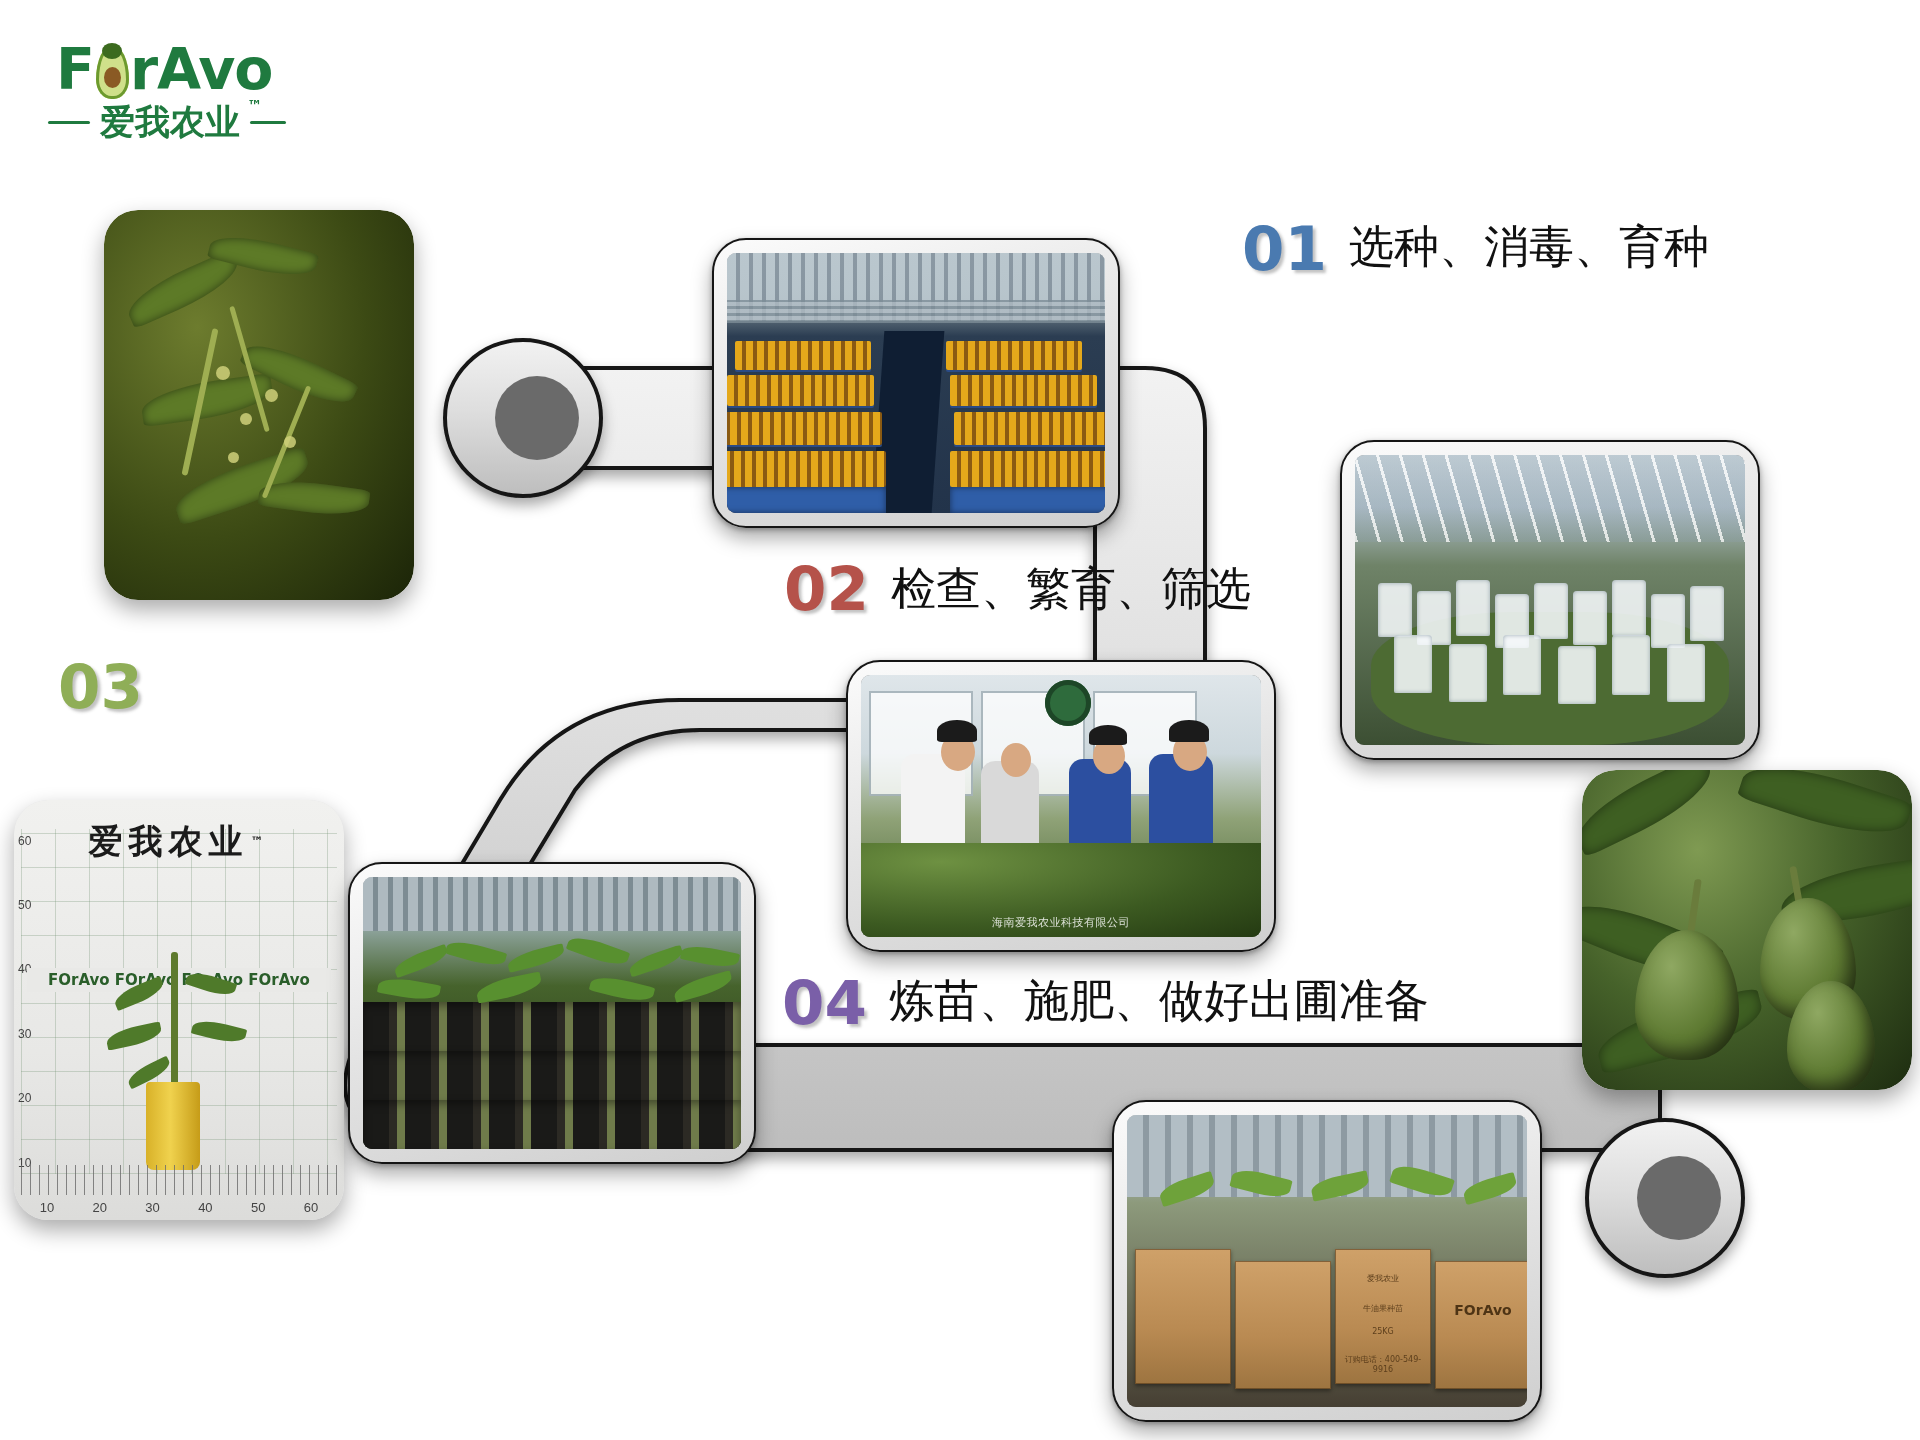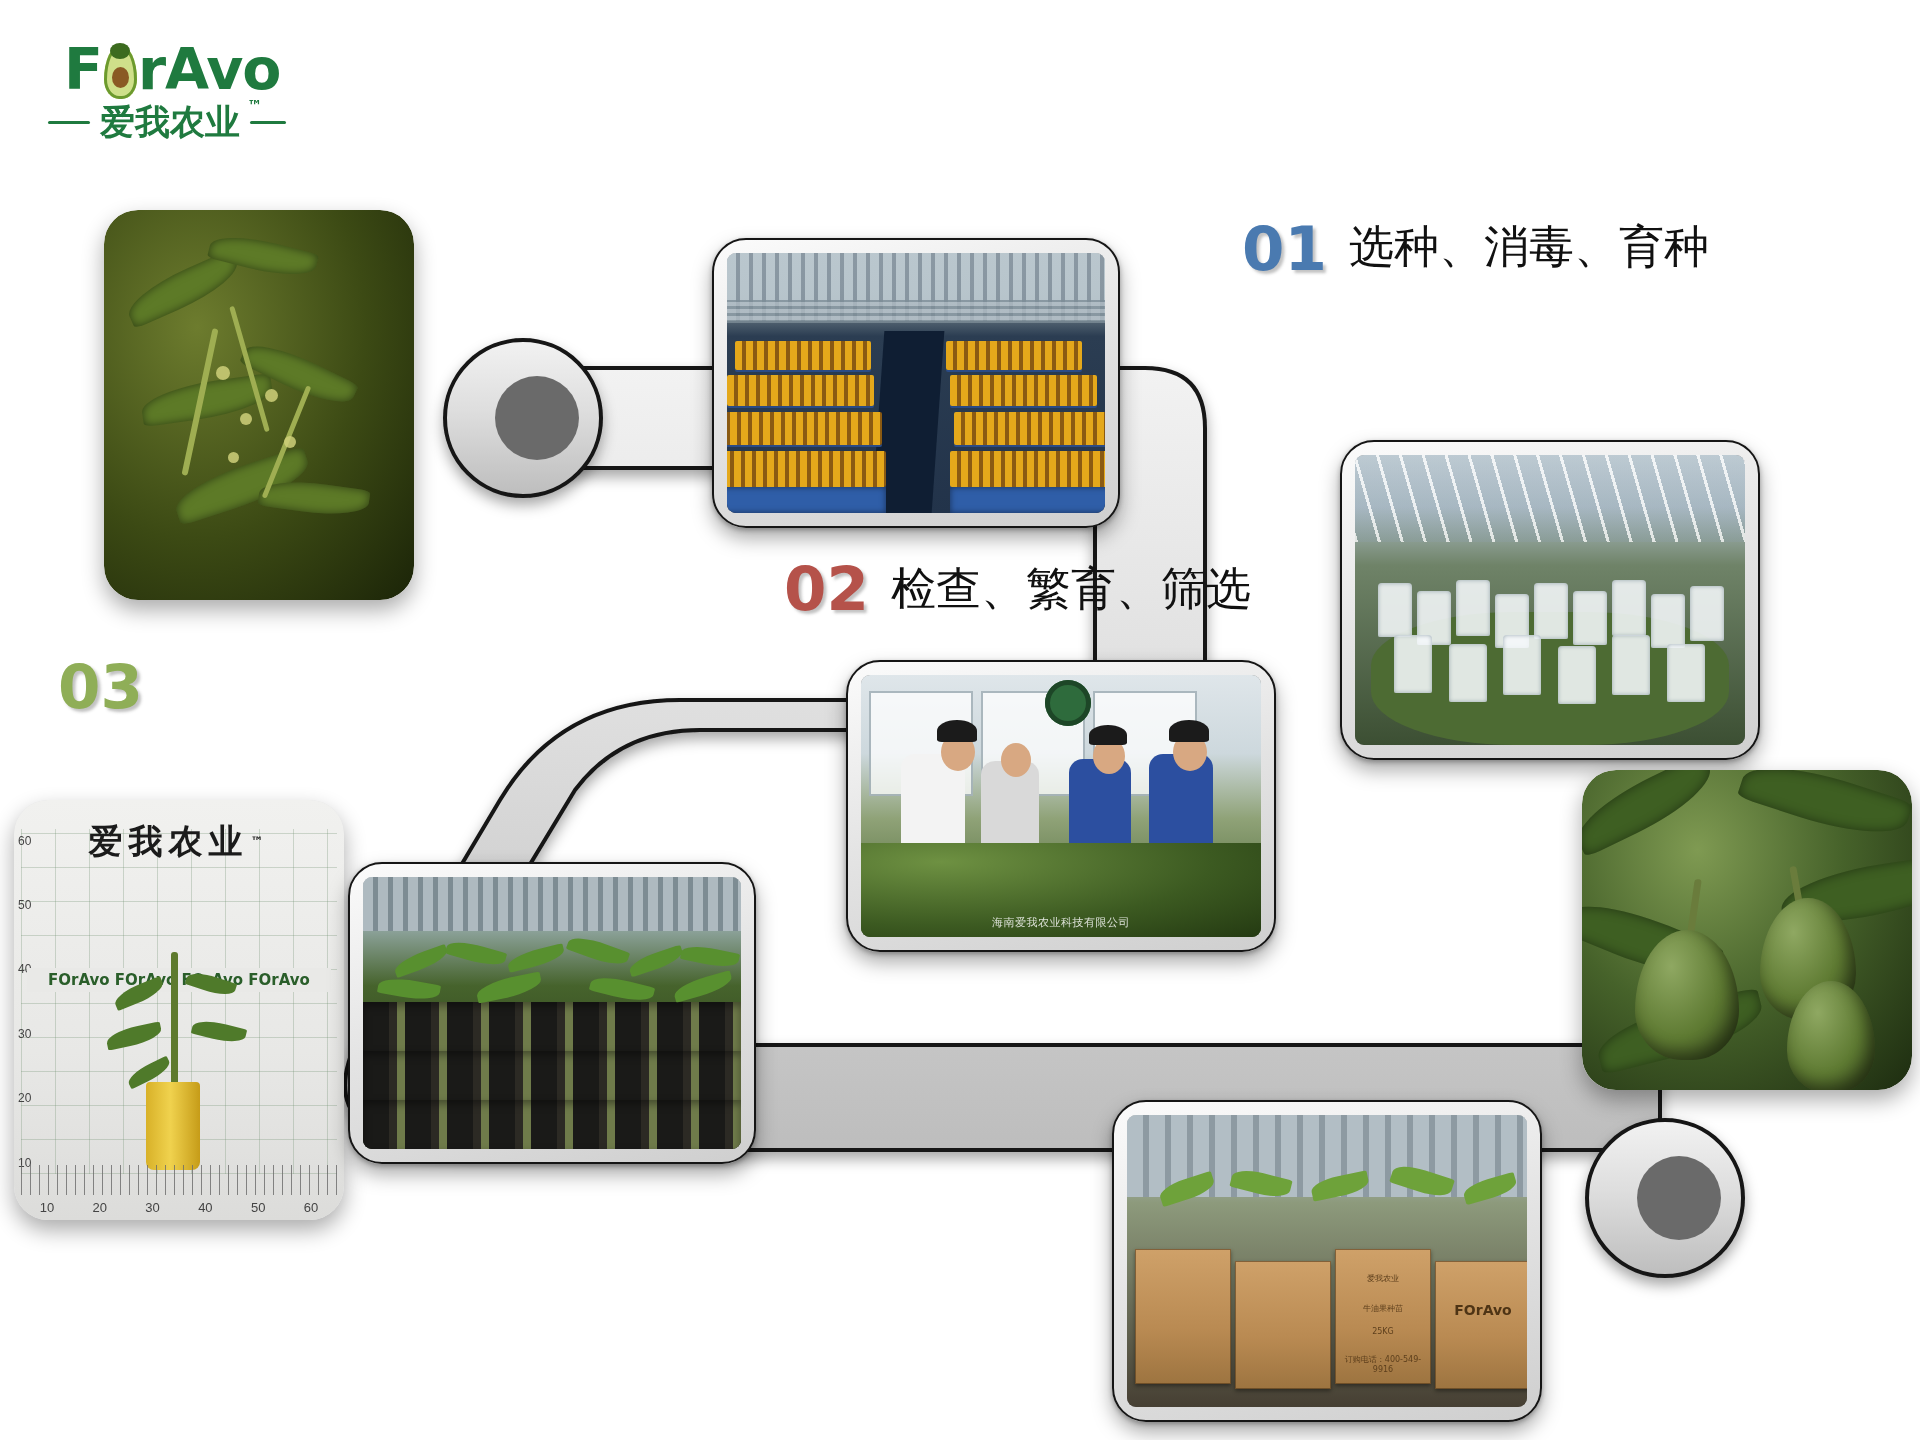--- a/index.html
+++ b/index.html
@@ -8,21 +8,21 @@
     background:#ffffff;
     font-family:"Liberation Sans","DejaVu Sans",sans-serif;
     overflow:hidden;
     position:relative;
   }
   #stage{position:absolute;left:0;top:0;width:1920px;height:1440px;}
 
   
   #logo{position:absolute;left:48px;top:36px;width:280px;height:115px;}
   #logo .wordmark{
-    position:absolute;left:16px;top:0;width:280px;height:66px;
+    position:absolute;left:8px;top:0;width:280px;height:66px;
     font-family:"DejaVu Sans",sans-serif;
     font-size:57px;font-weight:700;color:#1f7a3f;letter-spacing:-1px;
     line-height:66px;white-space:nowrap;
   }
   #logo .wordmark .pre{}
   #logo .avoslot{
     display:inline-block;position:relative;width:38px;height:54px;
     vertical-align:-10px;margin:0 -1px;
   }
   #logo .avo-outer{
@@ -469,15 +469,19 @@
 
   <div class="step" style="left:784px;top:558px;align-items:center;">
     <span class="num" style="color:#b5524a">02</span>
     <span class="txt">检查、繁育、筛选</span>
   </div>
 
   <div class="step" style="left:58px;top:656px;">
     <span class="num" style="color:#8fae57">03</span>
   </div>
 
+  <div class="step" style="left:782px;top:972px;">
+    <span class="num" style="color:#7a5fa8">04</span>
+    <span class="txt">炼苗、施肥、做好出圃准备</span>
+  </div>
 
 
 </div>
 
 </body></html>

